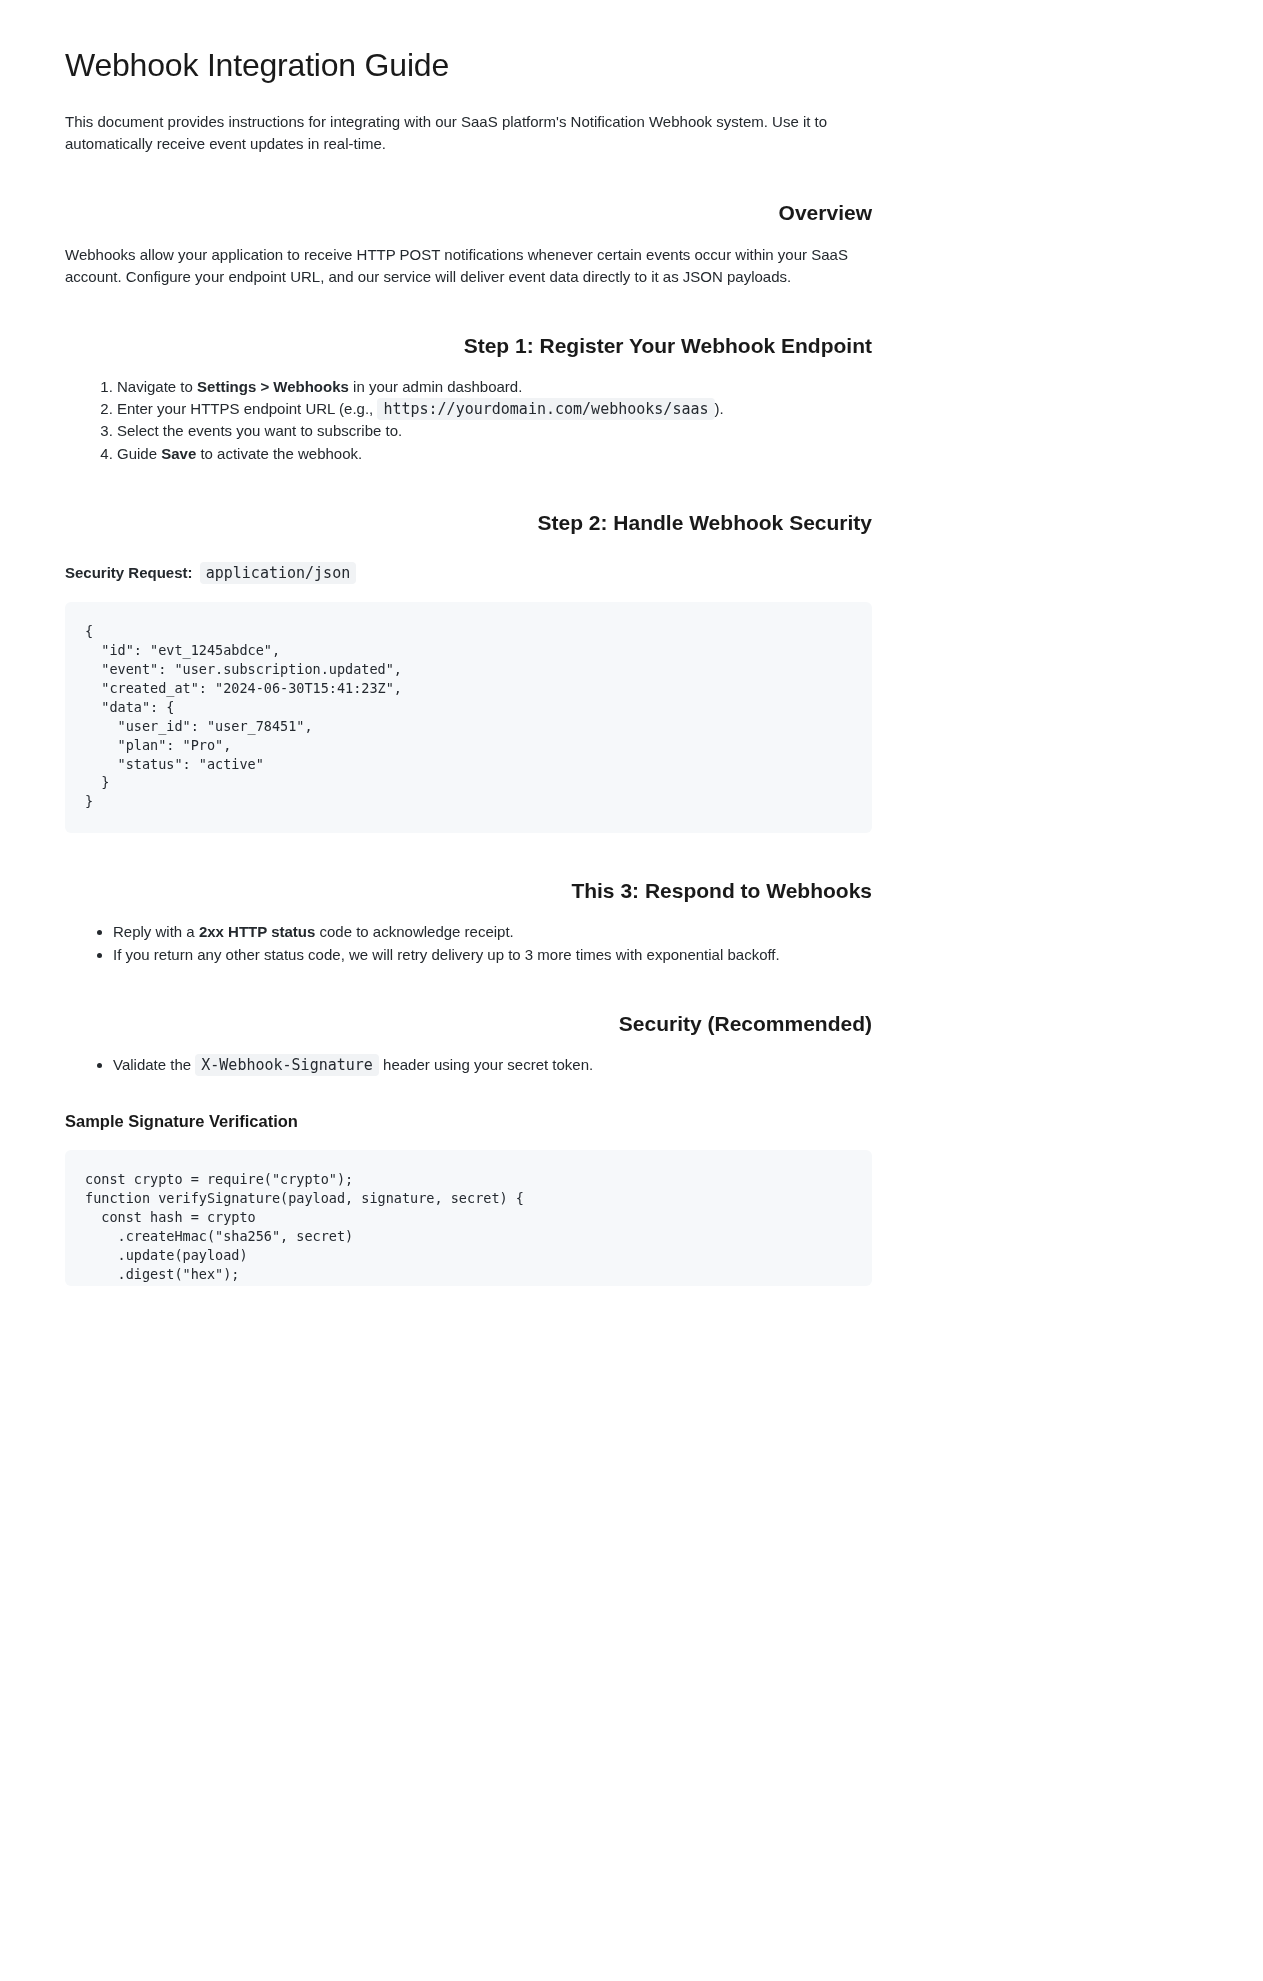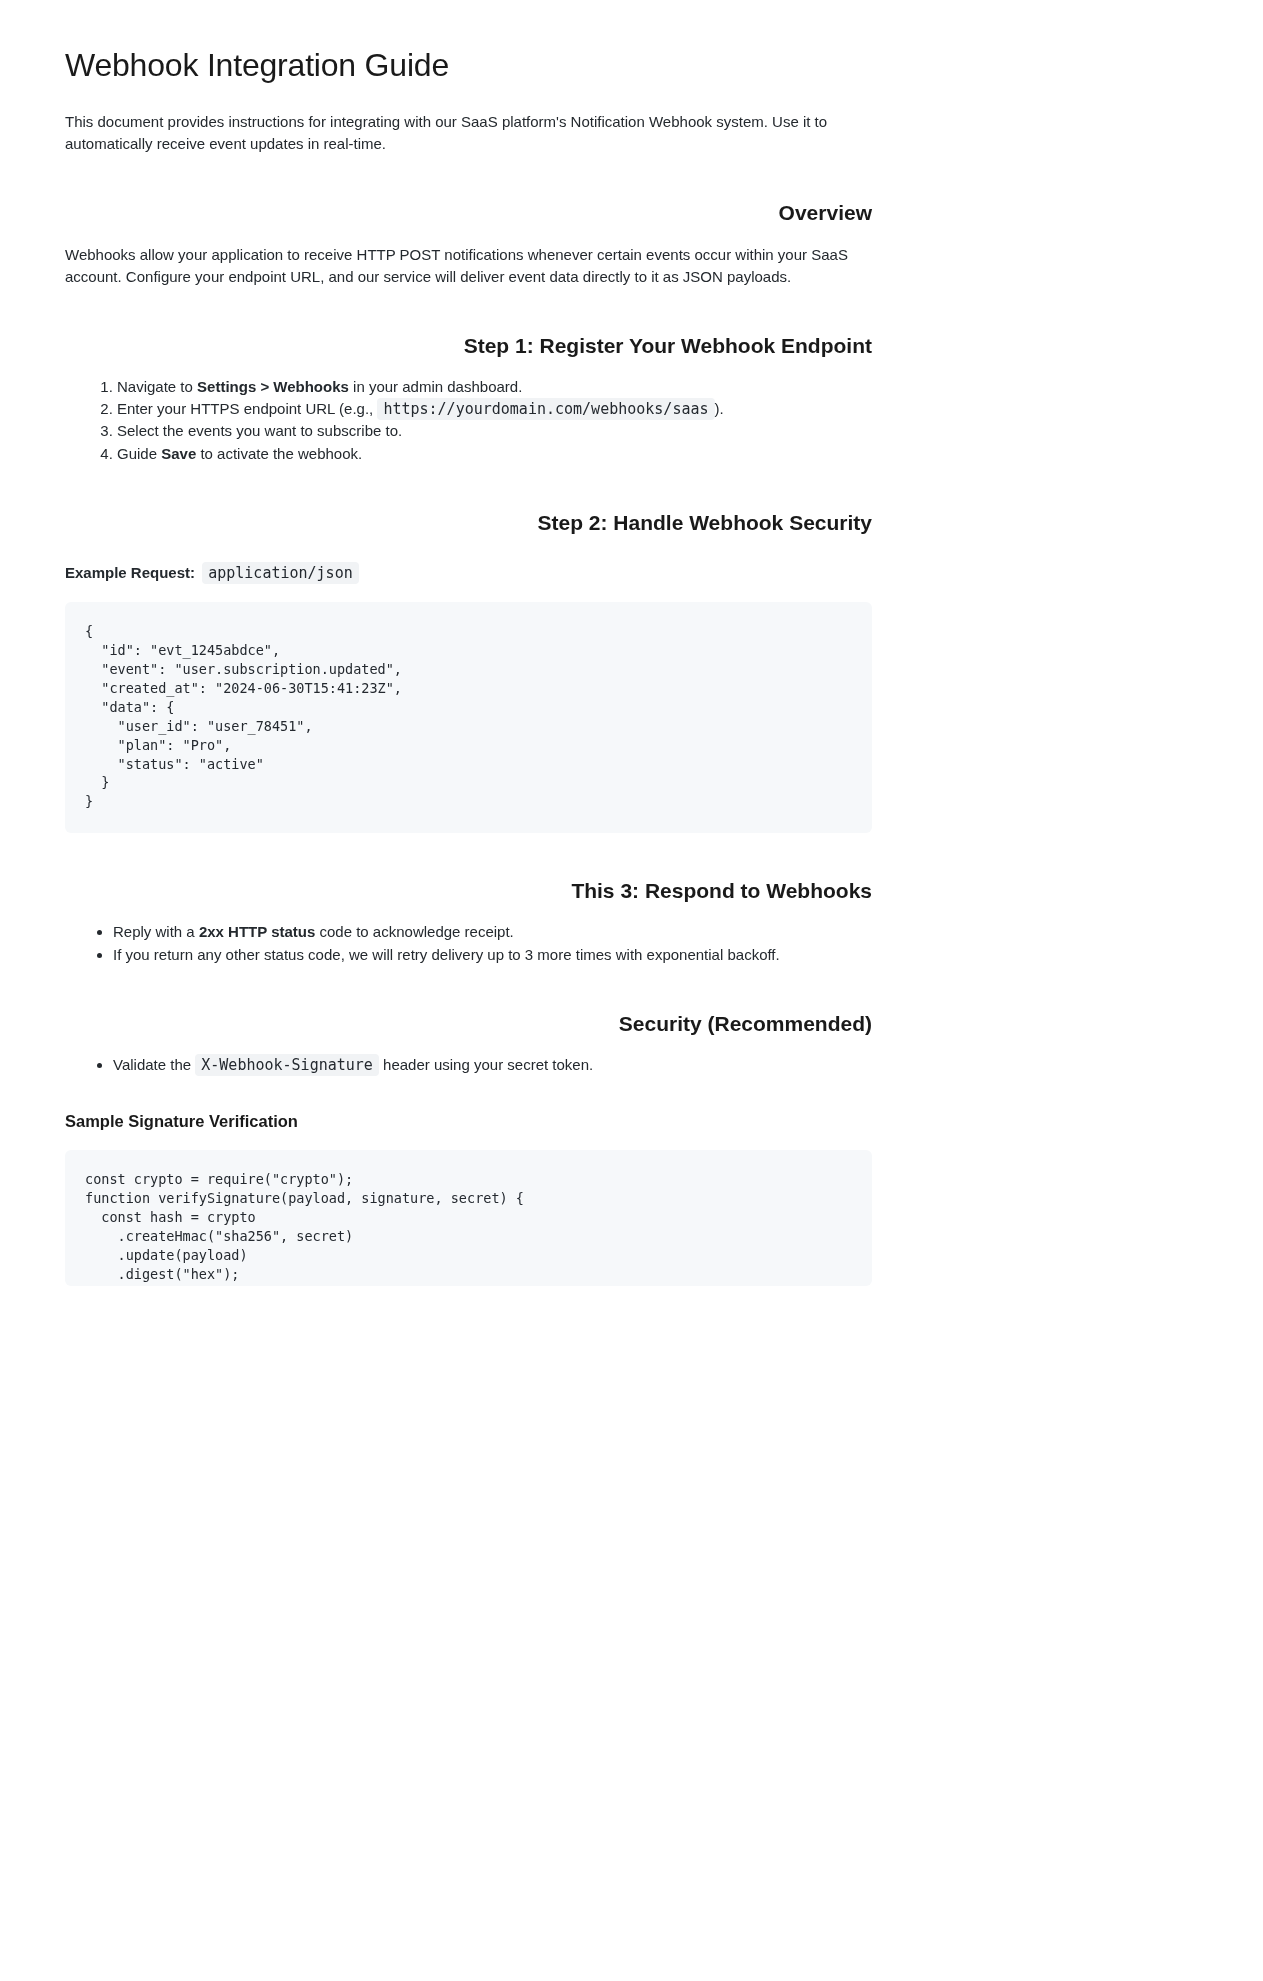--- a/index.html
+++ b/index.html
@@ -102,21 +102,21 @@
   <h2>Step 1: Register Your Webhook Endpoint</h2>
   <ol>
     <li><span>Navigate to </span><strong>Settings &gt; Webhooks</strong><span> in your admin dashboard.</span></li>
     <li><span>Enter your HTTPS endpoint URL (e.g., </span><code class="inline">https://yourdomain.com/webhooks/saas</code><span>).</span></li>
     <li><span>Select the events you want to subscribe to.</span></li>
     <li><span>Guide </span><strong>Save</strong><span> to activate the webhook.</span></li>
   </ol>
 
   <h2>Step 2: Handle Webhook Security</h2>
 
-  <p class="example-label"><strong>Example Request:</strong> <code class="inline">application/json</code></p>
+  <p class="example-label"><strong>Security Request:</strong> <code class="inline">application/json</code></p>
 
   <pre class="code-block">{
   "id": "evt_1245abdce",
   "event": "user.subscription.updated",
   "created_at": "2024-06-30T15:41:23Z",
   "data": {
     "user_id": "user_78451",
     "plan": "Pro",
     "status": "active"
   }

